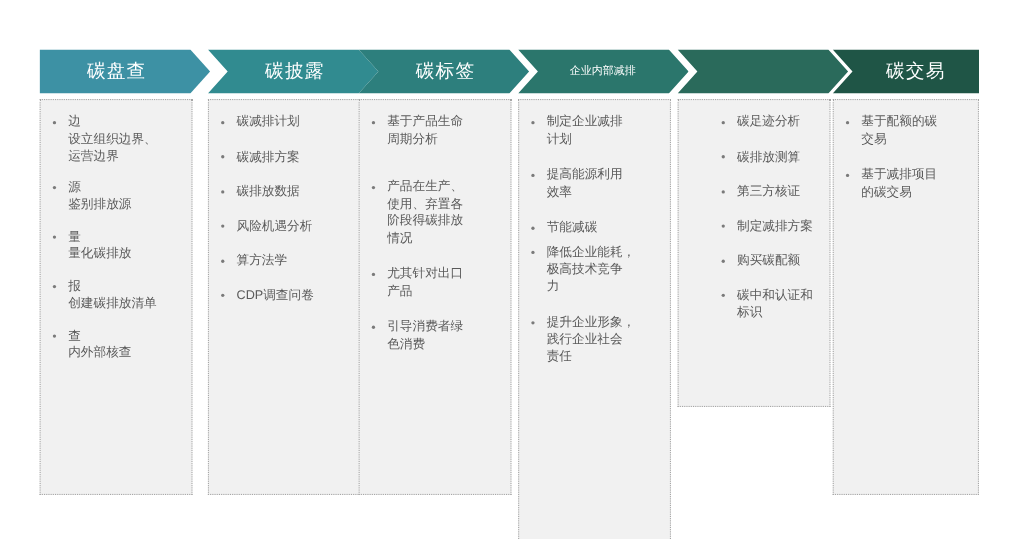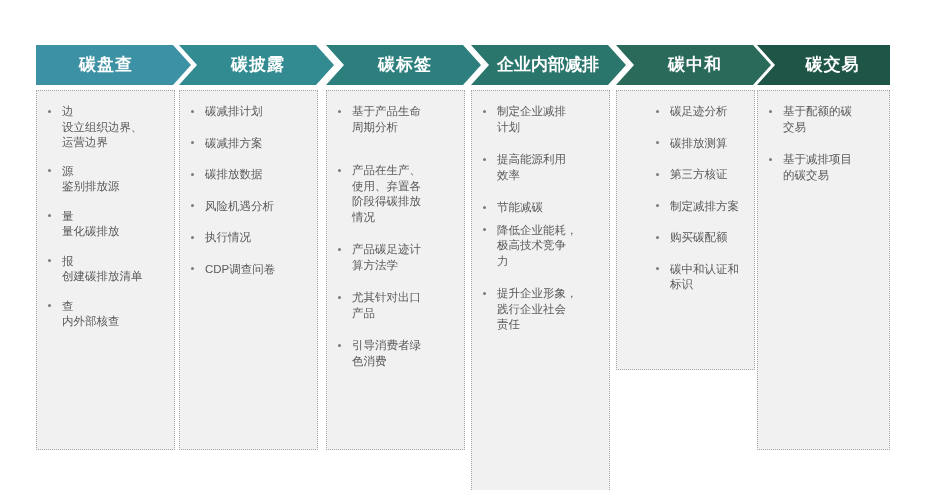--- a/index.html
+++ b/index.html
@@ -37,21 +37,21 @@
     left: 0;
     display: block;
   }
   .stage-title {
     position: absolute;
     top: 0;
     height: 40px;
     line-height: 40px;
     color: #ffffff;
     font-size: 17px;
-    font-weight: bold;
+    font-weight: normal;
     letter-spacing: 1px;
     white-space: nowrap;
     text-align: center;
     z-index: 2;
     pointer-events: none;
   }
 
   
   .stage-body {
     position: absolute;
@@ -133,21 +133,21 @@
         </li>
         <li class="bullet-item">
           <span class="bullet-dot"></span>
           <span class="bullet-line">查</span>
           <span class="bullet-sub">内外部核查</span>
         </li>
       </ul>
     </div>
   </div>
 
-  <div class="stage" style="left:179px; width:155px;">
+  <div class="stage" style="left:189px; width:155px;">
     <div class="stage-header" style="width:155px;">
       <svg width="155" height="40" viewBox="0 0 155 40">
         <path d="M0,0 L137,0 L155,20 L137,40 L0,40 L18,20 Z" fill="#318b90"></path>
       </svg>
       <div class="stage-title" style="left:18px; width:122px;">碳披露</div>
     </div>
     <div class="stage-body" style="left:0; width:139px; height:360px;">
       <ul class="bullet-list">
         <li class="bullet-item" style="margin-bottom:16px;">
           <span class="bullet-dot"></span>
@@ -160,21 +160,21 @@
         <li class="bullet-item" style="margin-bottom:16px;">
           <span class="bullet-dot"></span>
           <span class="bullet-line">碳排放数据</span>
         </li>
         <li class="bullet-item" style="margin-bottom:16px;">
           <span class="bullet-dot"></span>
           <span class="bullet-line">风险机遇分析</span>
         </li>
         <li class="bullet-item" style="margin-bottom:16px;">
           <span class="bullet-dot"></span>
-          <span class="bullet-line">执行情况</span>
+          <span class="bullet-line">算方法学</span>
         </li>
         <li class="bullet-item">
           <span class="bullet-dot"></span>
           <span class="bullet-line">CDP调查问卷</span>
         </li>
       </ul>
     </div>
   </div>
 
   <div class="stage" style="left:326px; width:155px;">
@@ -193,43 +193,38 @@
         </li>
         <li class="bullet-item" style="margin-bottom:17px;">
           <span class="bullet-dot"></span>
           <span class="bullet-line">产品在生产、
 使用、弃置各
 阶段得碳排放
 情况</span>
         </li>
         <li class="bullet-item" style="margin-bottom:17px;">
           <span class="bullet-dot"></span>
-          <span class="bullet-line">产品碳足迹计
-算方法学</span>
-        </li>
-        <li class="bullet-item" style="margin-bottom:17px;">
-          <span class="bullet-dot"></span>
           <span class="bullet-line">尤其针对出口
 产品</span>
         </li>
         <li class="bullet-item">
           <span class="bullet-dot"></span>
           <span class="bullet-line">引导消费者绿
 色消费</span>
         </li>
       </ul>
     </div>
   </div>
 
   <div class="stage" style="left:471px; width:155px;">
     <div class="stage-header" style="width:155px;">
       <svg width="155" height="40" viewBox="0 0 155 40">
         <path d="M0,0 L137,0 L155,20 L137,40 L0,40 L18,20 Z" fill="#2b766c"></path>
       </svg>
-      <div class="stage-title" style="left:14px; width:126px; font-size:17px; letter-spacing:0px;">企业内部减排</div>
+      <div class="stage-title" style="left:14px; width:126px; font-size:10px; letter-spacing:0px;">企业内部减排</div>
     </div>
     <div class="stage-body" style="left:0; width:139px; height:414px;">
       <ul class="bullet-list">
         <li class="bullet-item" style="margin-bottom:17px;">
           <span class="bullet-dot"></span>
           <span class="bullet-line">制定企业减排
 计划</span>
         </li>
         <li class="bullet-item" style="margin-bottom:17px;">
           <span class="bullet-dot"></span>
@@ -254,21 +249,20 @@
         </li>
       </ul>
     </div>
   </div>
 
   <div class="stage" style="left:616px; width:155px;">
     <div class="stage-header" style="width:155px;">
       <svg width="155" height="40" viewBox="0 0 155 40">
         <path d="M0,0 L137,0 L155,20 L137,40 L0,40 L18,20 Z" fill="#2a6a5b"></path>
       </svg>
-      <div class="stage-title" style="left:18px; width:122px;">碳中和</div>
     </div>
     <div class="stage-body" style="left:0; width:139px; height:280px;padding-left:36px;">
       <ul class="bullet-list">
         <li class="bullet-item" style="margin-bottom:16px;">
           <span class="bullet-dot"></span>
           <span class="bullet-line">碳足迹分析</span>
         </li>
         <li class="bullet-item" style="margin-bottom:16px;">
           <span class="bullet-dot"></span>
           <span class="bullet-line">碳排放测算</span>

